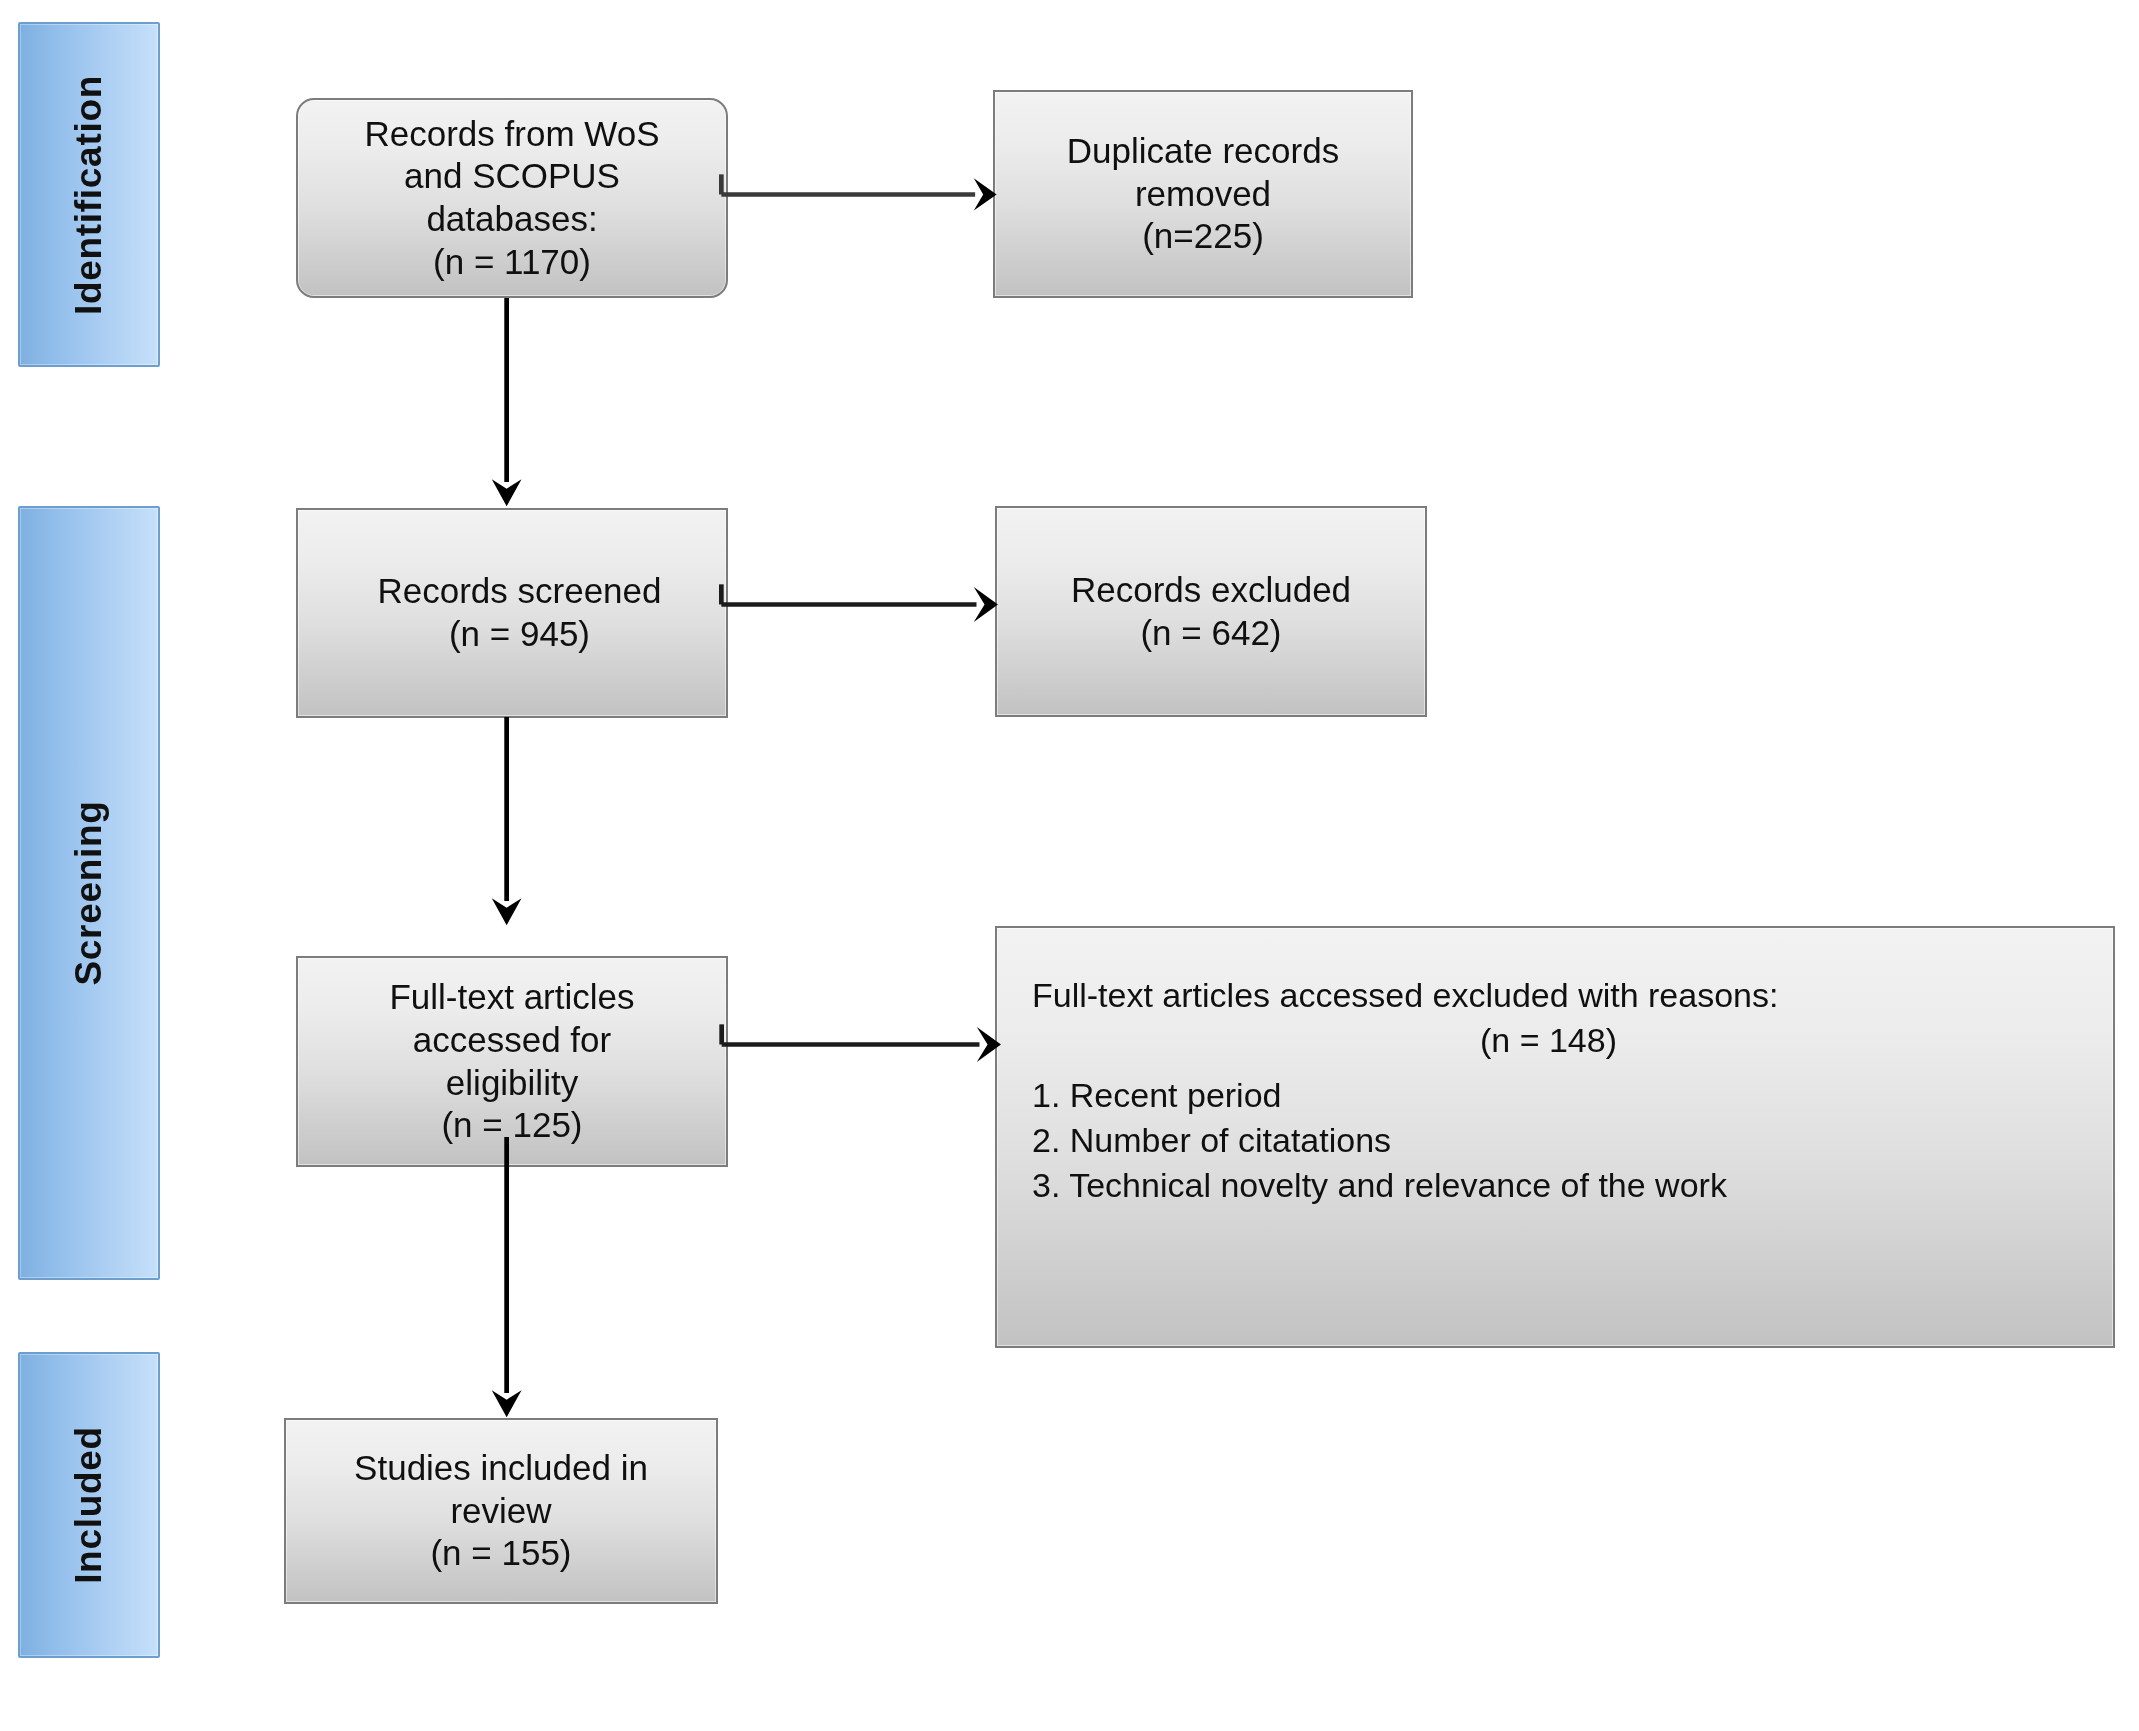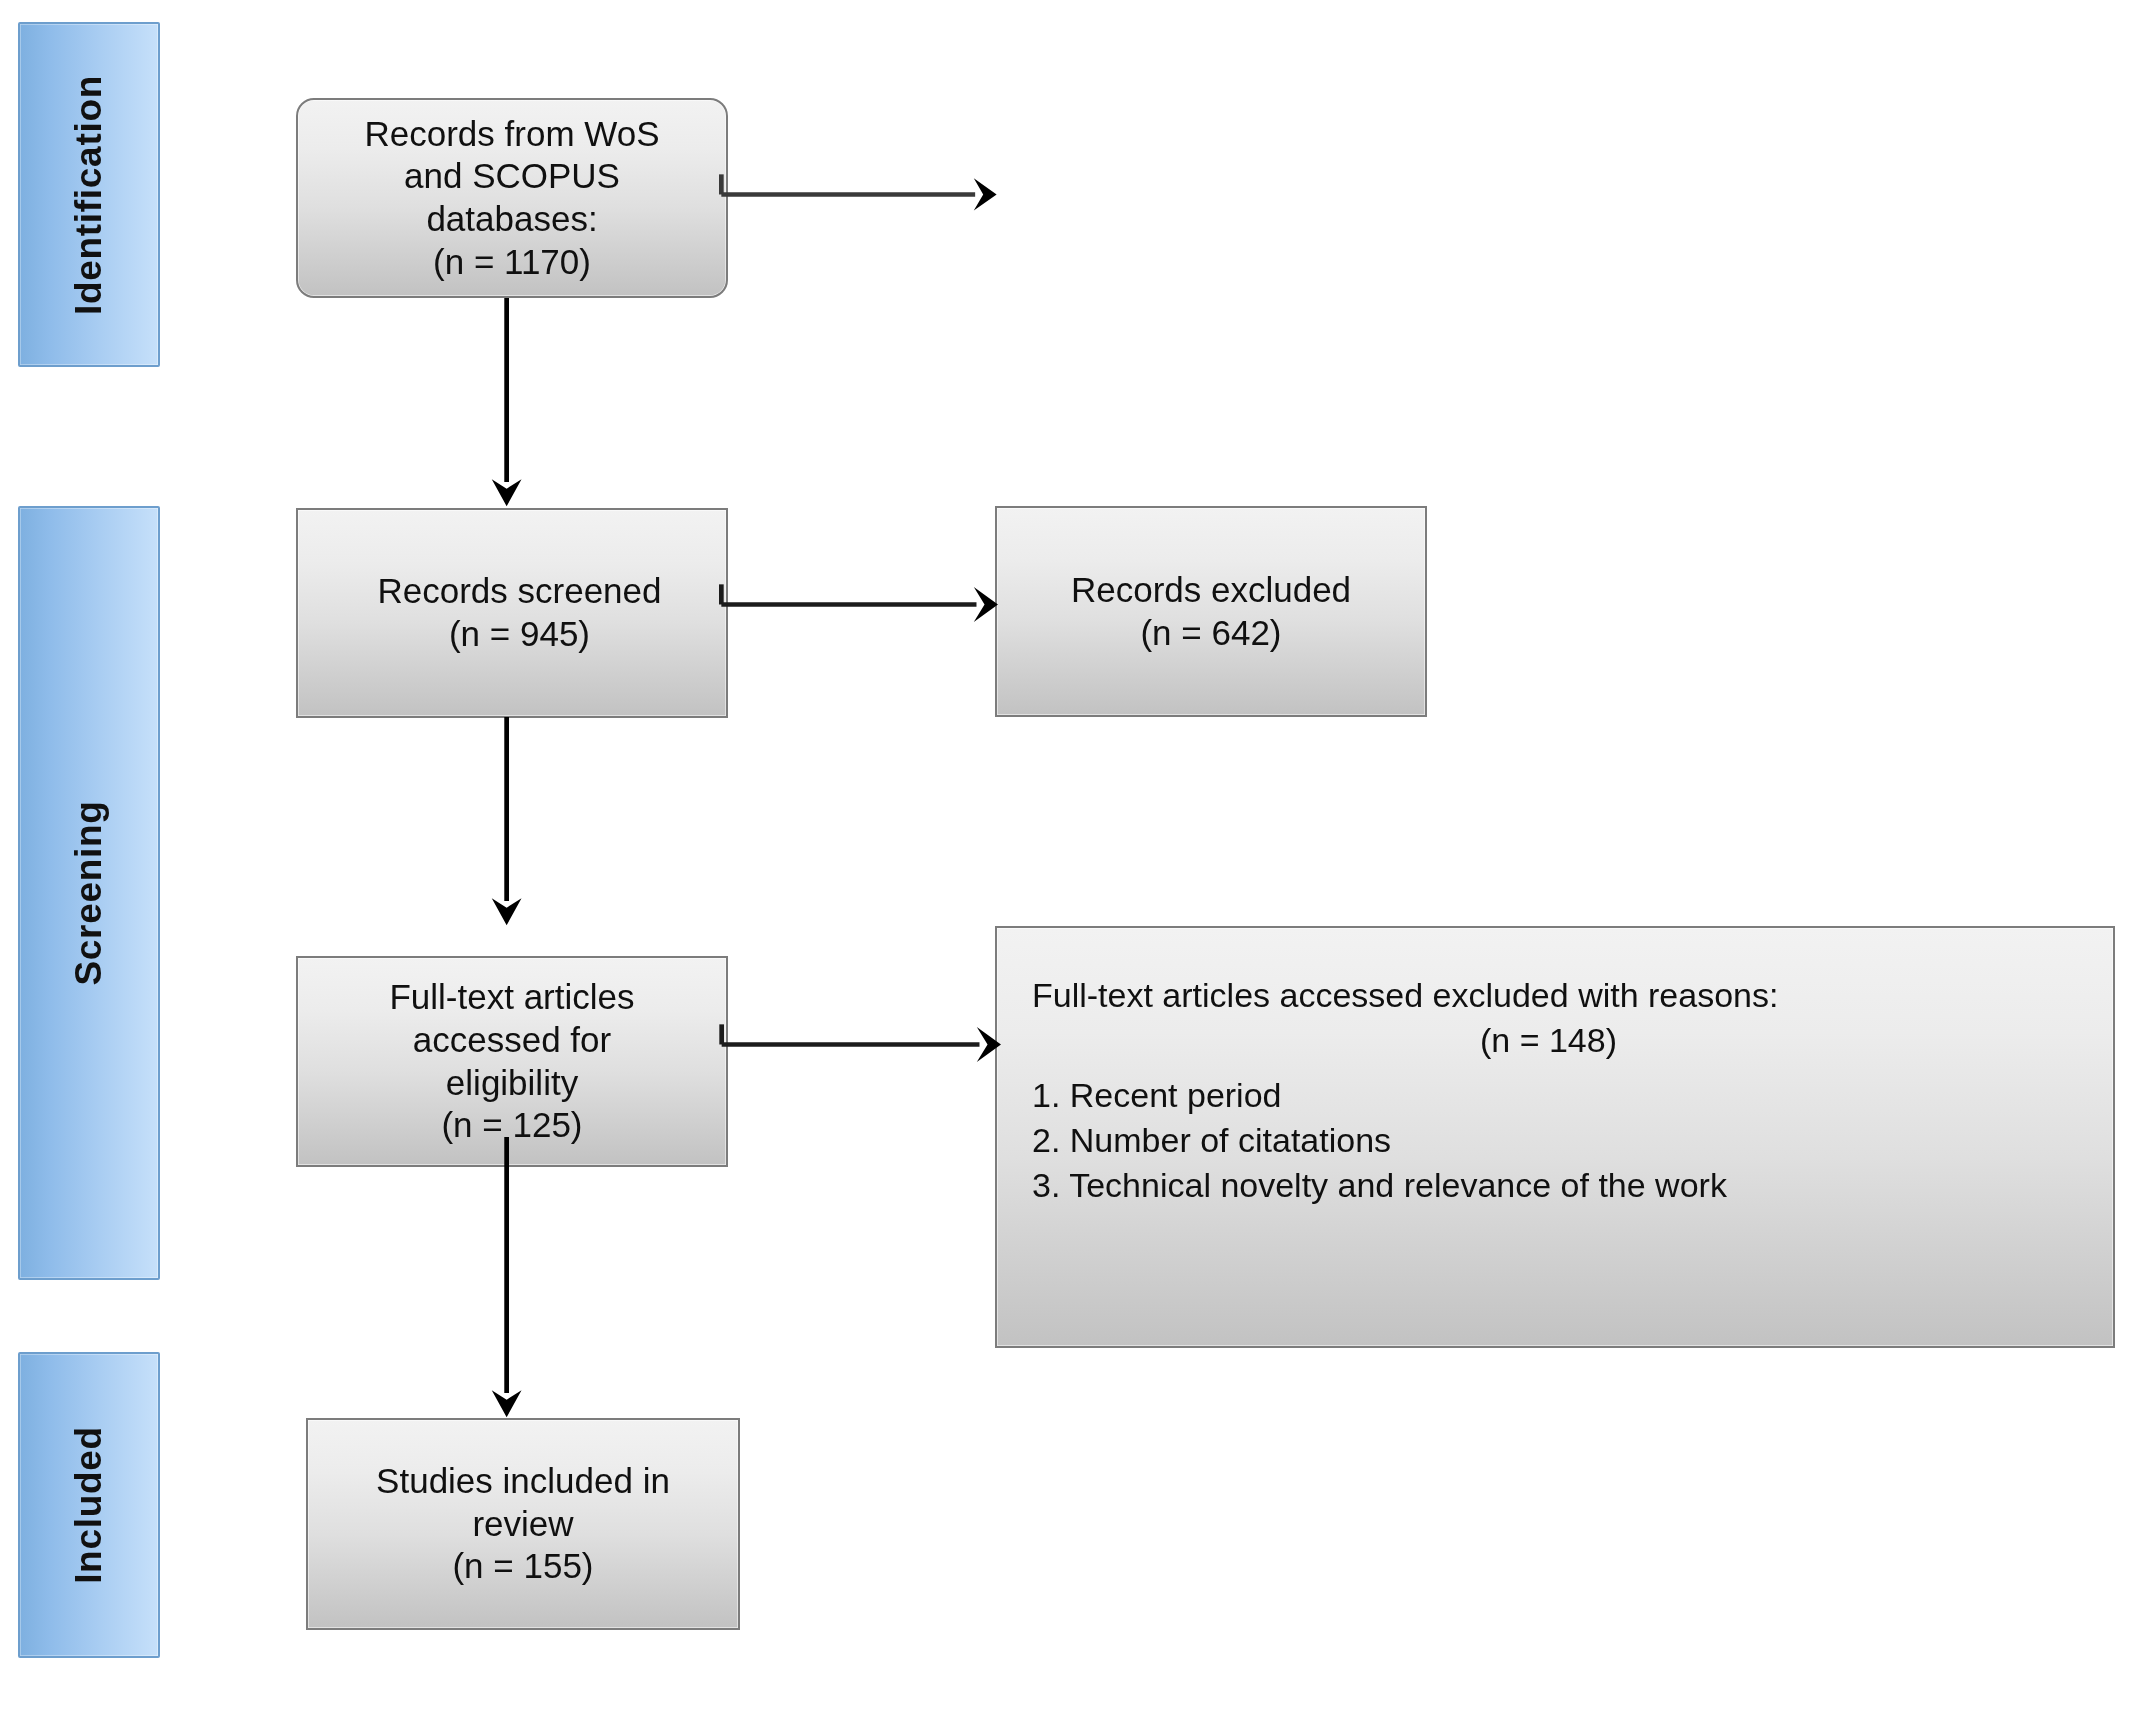--- a/index.html
+++ b/index.html
@@ -107,20 +107,27 @@
 
   <div class="box" style="left:296px; top:98px; width:432px; height:200px;border-radius:18px;">
     <div class="box-text">
       <span class="ln">Records from WoS</span>
       <span class="ln">and SCOPUS</span>
       <span class="ln">databases:</span>
       <span class="ln">(n = 1170)</span>
     </div>
   </div>
 
+  <div class="box" style="left:993px; top:90px; width:420px; height:208px;">
+    <div class="box-text">
+      <span class="ln">Duplicate records</span>
+      <span class="ln">removed</span>
+      <span class="ln">(n=225)</span>
+    </div>
+  </div>
 
   <div class="conn" style="left:719px; top:173px; width:284px; height:47px;">
     <svg width="284" height="47" viewBox="0 0 420 70">
       <path d="M2,2 L2,32" stroke="#3a3a3a" stroke-width="7" fill="none"></path>
       <path d="M2,32 L380,32" stroke="#3a3a3a" stroke-width="7" fill="none"></path>
       <path d="M378,8 L412,32 L378,56 L392,32 Z" fill="#000000"></path>
     </svg>
   </div>
 
   <div class="conn" style="left:489px; top:298px; width:38px; height:211px;">
@@ -187,21 +194,21 @@
     </svg>
   </div>
 
   <div class="conn" style="left:489px; top:1137px; width:38px; height:283px;">
     <svg width="38" height="283" viewBox="0 0 56 418">
       <path d="M26,0 L26,378" stroke="#000000" stroke-width="7" fill="none"></path>
       <path d="M4,374 L26,414 L48,374 L26,388 Z" fill="#000000"></path>
     </svg>
   </div>
 
-  <div class="box" style="left:306px; top:1418px; width:434px; height:212px;">
+  <div class="box" style="left:284px; top:1418px; width:434px; height:186px;">
     <div class="box-text">
       <span class="ln">Studies included in</span>
       <span class="ln">review</span>
       <span class="ln">(n = 155)</span>
     </div>
   </div>
 
 </div>
 
 

